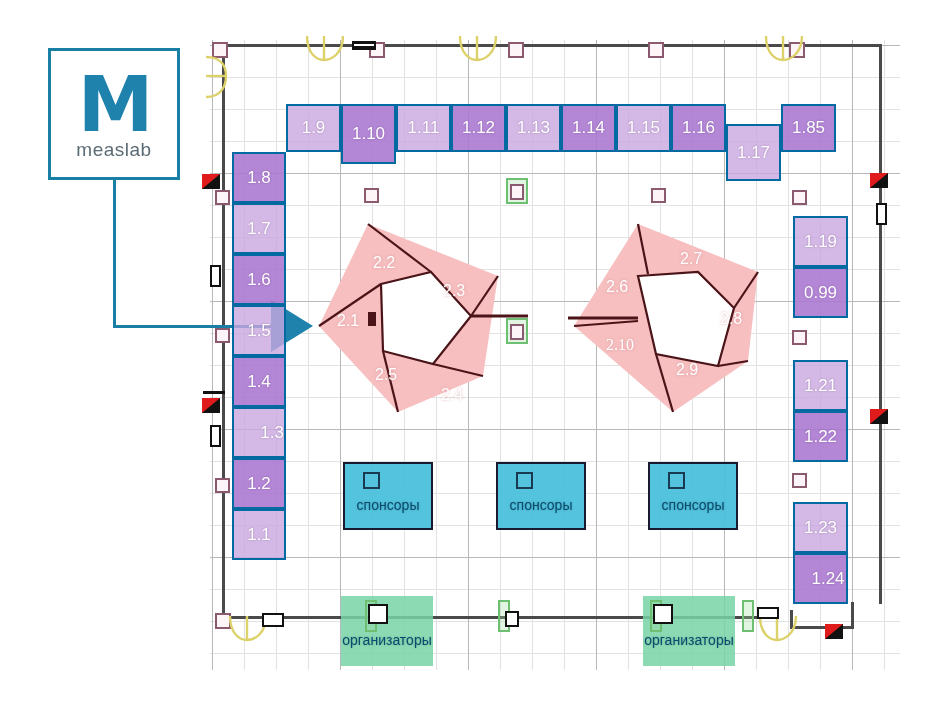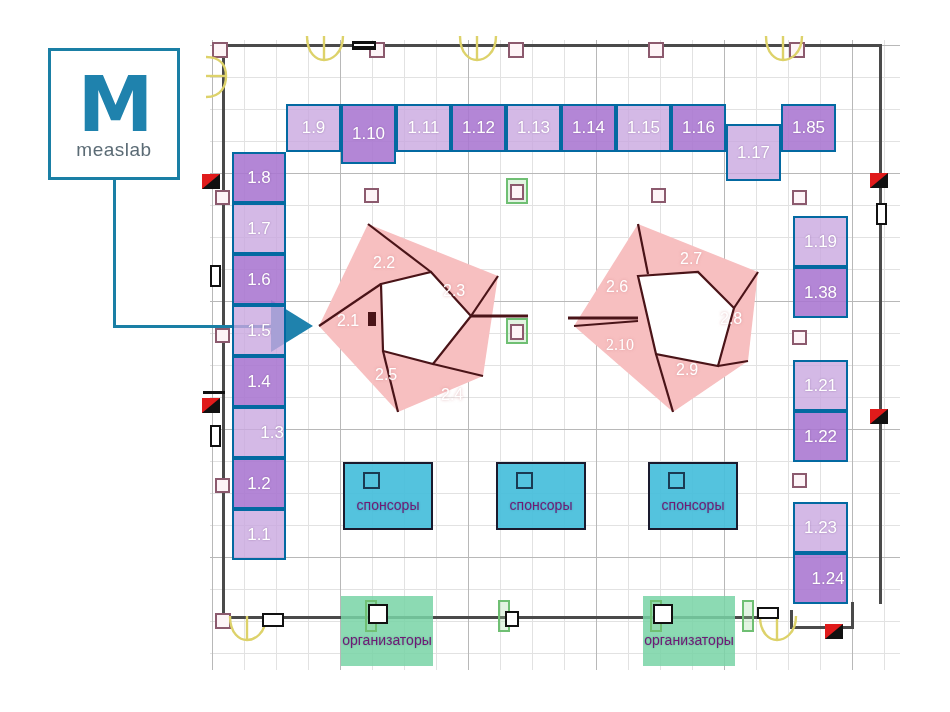--- a/index.html
+++ b/index.html
@@ -44,21 +44,21 @@
 
   
   .penta{position:absolute;}
   .penta svg{display:block;overflow:visible;}
   .plabel{position:absolute;color:#ffffff;font-size:16px;
           text-shadow:0 0 3px rgba(200,120,125,.55);pointer-events:none;
           white-space:nowrap;}
 
   
   .blk{position:absolute;box-sizing:border-box;display:flex;
-       align-items:center;justify-content:center;color:#701a75;font-size:14px;}
+       align-items:center;justify-content:center;color:#0c4a6e;font-size:14px;}
   .blk.sponsor{background:rgba(69,190,219,.92);border:2px solid #1a1a2e;}
   .blk.organizer{background:rgba(120,212,166,.85);border:none;}
   .blk .cap{position:relative;top:9px;text-shadow:0 0 2px rgba(0,80,90,.35);}
   .minisq{position:absolute;left:18px;top:8px;width:17px;height:17px;
           border:2px solid #1a3a52;box-sizing:border-box;}
 
   
   .col{position:absolute;box-sizing:border-box;border:2px solid #8c5a6e;
        background:#fdf4f7;}
   .colg{position:absolute;box-sizing:border-box;border:2px solid #6fbf73;
@@ -155,21 +155,21 @@
     <div class="booth light" style="left:232px;top:509px;width:54px;height:51px;">
         <span>1.1</span>
       </div>
   </div>
 
   <div>
     <div class="booth light" style="left:793px;top:216px;width:55px;height:51px;">
         <span>1.19</span>
       </div>
     <div class="booth dark" style="left:793px;top:267px;width:55px;height:51px;">
-        <span>1.38</span>
+        <span>0.99</span>
       </div>
     <div class="booth light" style="left:793px;top:360px;width:55px;height:51px;">
         <span>1.21</span>
       </div>
     <div class="booth dark" style="left:793px;top:411px;width:55px;height:51px;">
         <span>1.22</span>
       </div>
     <div class="booth light" style="left:793px;top:502px;width:55px;height:51px;">
         <span>1.23</span>
       </div>

